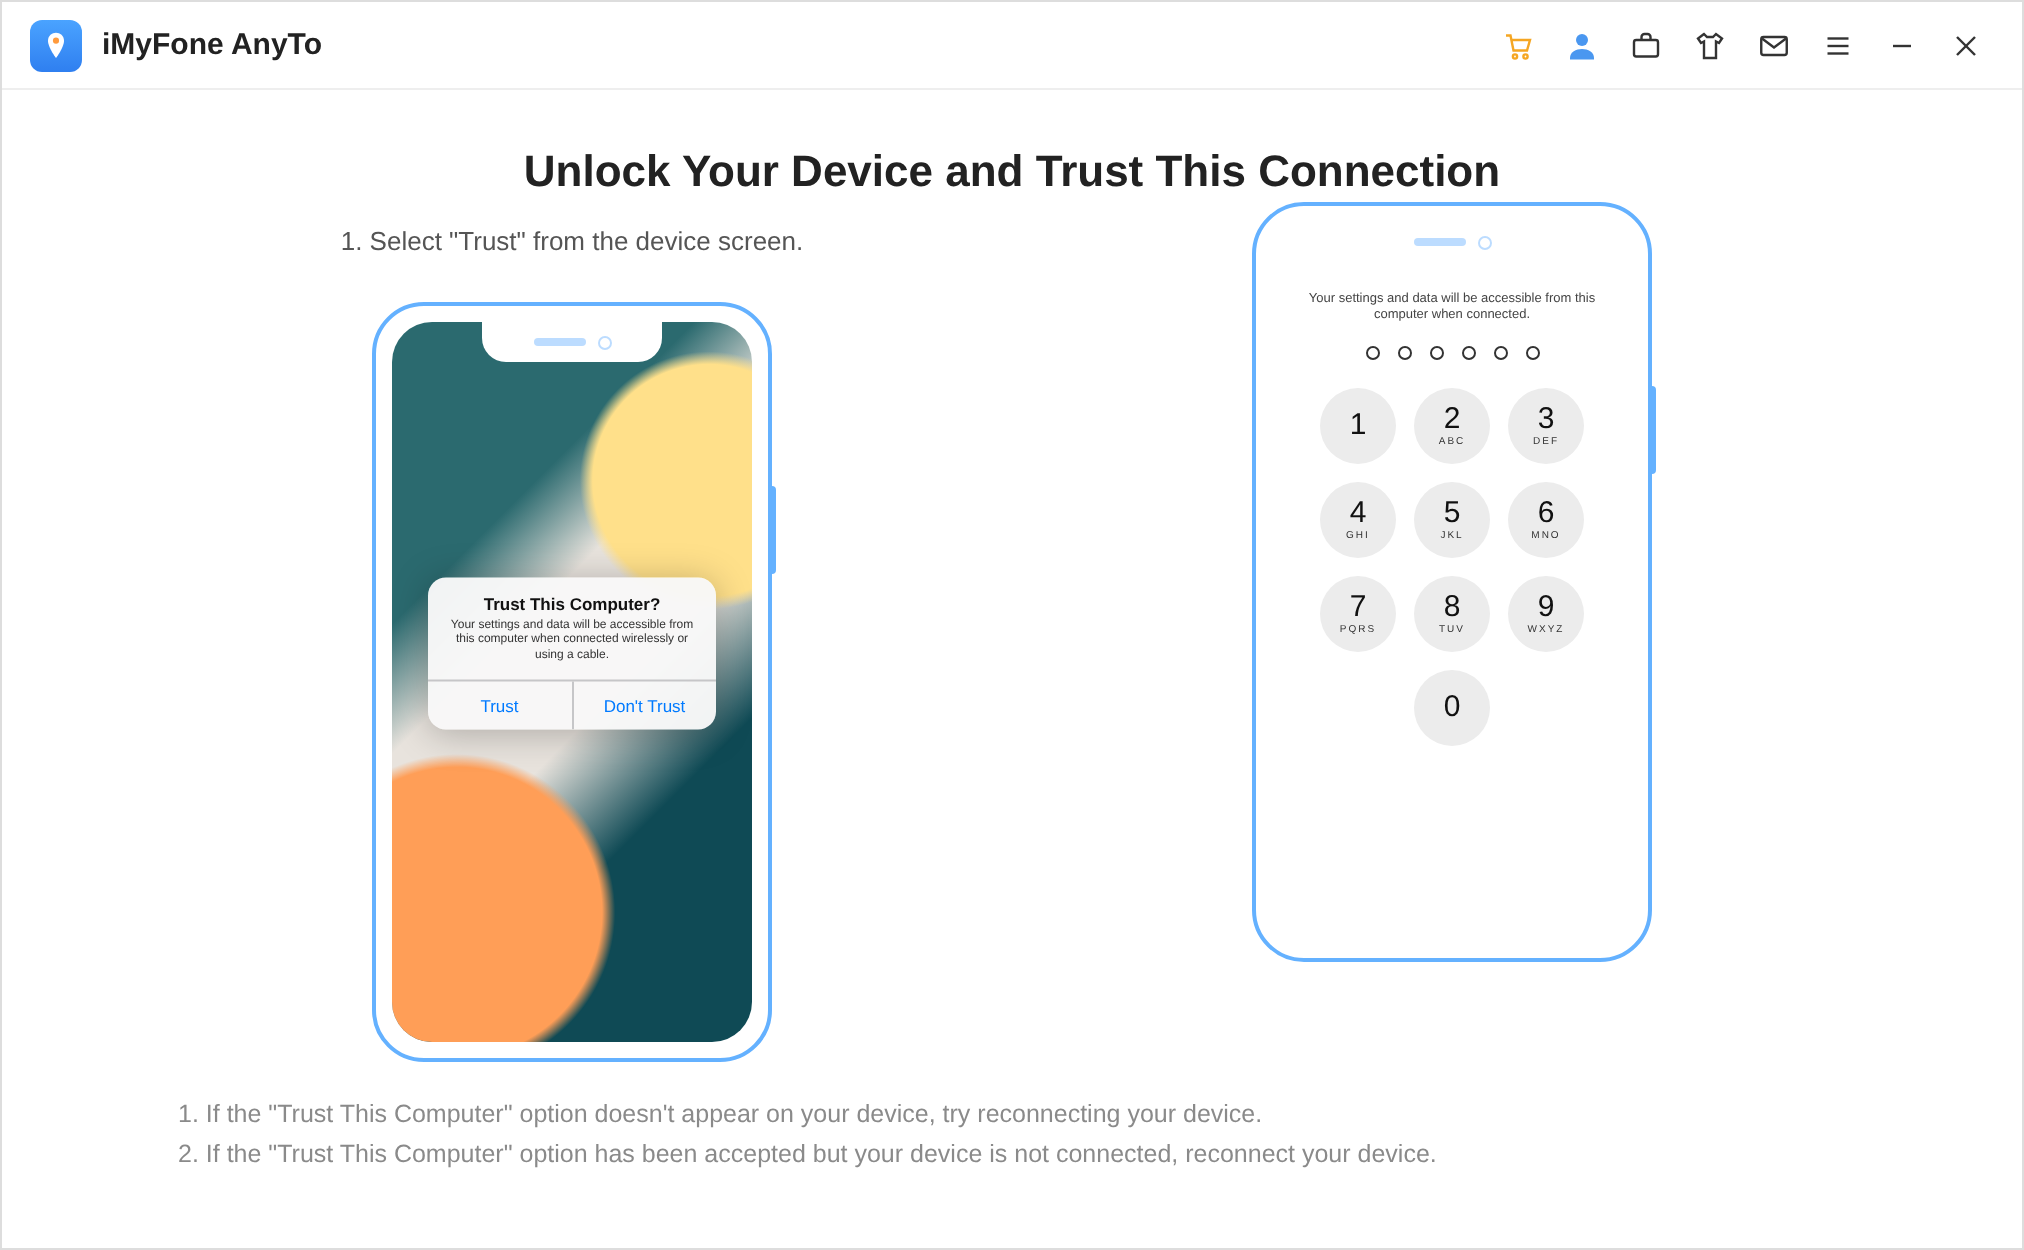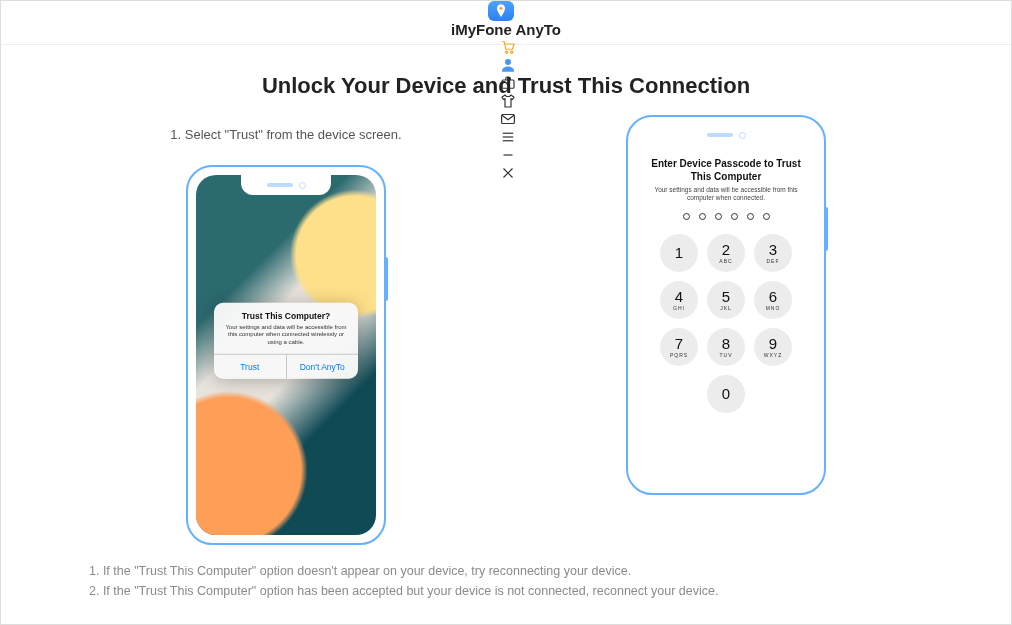--- a/index.html
+++ b/index.html
@@ -1,27 +1,27 @@
 <!DOCTYPE html>
 <html><head>
 <meta charset="utf-8">
 <style>
 * { box-sizing: border-box; margin: 0; padding: 0; }
 body { font-family: -apple-system, "Segoe UI", Arial, sans-serif; background: #fff; width: 1012px; height: 625px; overflow: hidden; border: 1px solid #ddd; }
-.titlebar { height: 44px; display: flex; align-items: center; padding: 0 14px; border-bottom: 1px solid #eee; flex-direction: column; }
+.titlebar { height: 44px; display: flex; align-items: center; padding: 0 14px; border-bottom: 1px solid #eee; }
 .logo { width: 26px; height: 26px; border-radius: 6px; background: linear-gradient(180deg,#4aa3ff,#2f7ff0); display: flex; align-items: center; justify-content: center; margin-right: 10px; }
 .logo svg { width: 16px; height: 20px; }
 .app-title { font-size: 15px; font-weight: 600; color: #222; }
 .spacer { flex: 1; }
 .ticon { width: 28px; height: 28px; display: flex; align-items: center; justify-content: center; color: #333; cursor: pointer; border-radius: 4px; margin-left: 4px; }
 .ticon svg { width: 18px; height: 18px; stroke: currentColor; fill: none; stroke-width: 1.6; }
 .ticon.cart svg { stroke: #f5a623; fill: none; }
 .ticon.user svg { fill: #4a97f0; stroke: none; }
 .main { padding: 28px 60px 12px; }
-.page-title { text-align: center; font-size: 22px; font-weight: 600; color: #222; margin-bottom: 16px; }
+.page-title { text-align: center; font-size: 22px; font-weight: 600; color: #222; margin-bottom: 2px; }
 .columns { display: flex; justify-content: center; gap: 140px; }
 .col { width: 300px; display: flex; flex-direction: column; align-items: center; }
 .step-text { font-size: 13px; color: #555; text-align: center; line-height: 1.45; height: 40px; display: flex; align-items: center; justify-content: center; margin-bottom: 10px; }
 .phone { width: 200px; height: 380px; border: 2px solid #64b1ff; border-radius: 26px; position: relative; background: #fff; padding: 8px; }
 .phone .side-btn { position: absolute; right: -4px; top: 90px; width: 4px; height: 44px; background: #64b1ff; border-radius: 2px; }
 .notch { position: absolute; top: 8px; left: 50%; transform: translateX(-50%); width: 90px; height: 20px; background: #fff; border-bottom-left-radius: 12px; border-bottom-right-radius: 12px; z-index: 3; display: flex; align-items: center; justify-content: center; gap: 6px; }
 .notch .speaker { width: 26px; height: 4px; background: #bcdcff; border-radius: 3px; }
 .notch .cam { width: 7px; height: 7px; border: 1.5px solid #bcdcff; border-radius: 50%; }
 .screen { width: 100%; height: 100%; border-radius: 20px; overflow: hidden; position: relative; }
 .wallpaper { width: 100%; height: 100%; background:
@@ -122,37 +122,36 @@
             <div class="speaker"></div>
             <div class="cam"></div>
           </div>
         <div class="screen">
           <div class="wallpaper"></div>
           <div class="trust-dialog">
             <div class="dtitle">Trust This Computer?</div>
             <div class="dbody">Your settings and data will be accessible from this computer when connected wirelessly or using a cable.</div>
             <div class="dbtns">
               <div class="dbtn">Trust</div>
-              <div class="dbtn">Don't AnyTo</div>
+              <div class="dbtn">Don't Trust</div>
             </div>
           </div>
         </div>
       </div>
     </div>
 
     <div class="col">
       <div class="phone">
         <div class="side-btn"></div>
         <div class="notch">
             <div class="speaker"></div>
             <div class="cam"></div>
           </div>
         <div class="screen">
           <div class="passcode-screen">
-            <div class="ptitle">Enter Device Passcode to Trust This Computer</div>
             <div class="psub">Your settings and data will be accessible from this computer when connected.</div>
             <div class="dotsrow">
               <div class="dot"></div>
                 <div class="dot"></div>
                 <div class="dot"></div>
                 <div class="dot"></div>
                 <div class="dot"></div>
                 <div class="dot"></div>
             </div>
             <div class="keypad" id="keypad">

